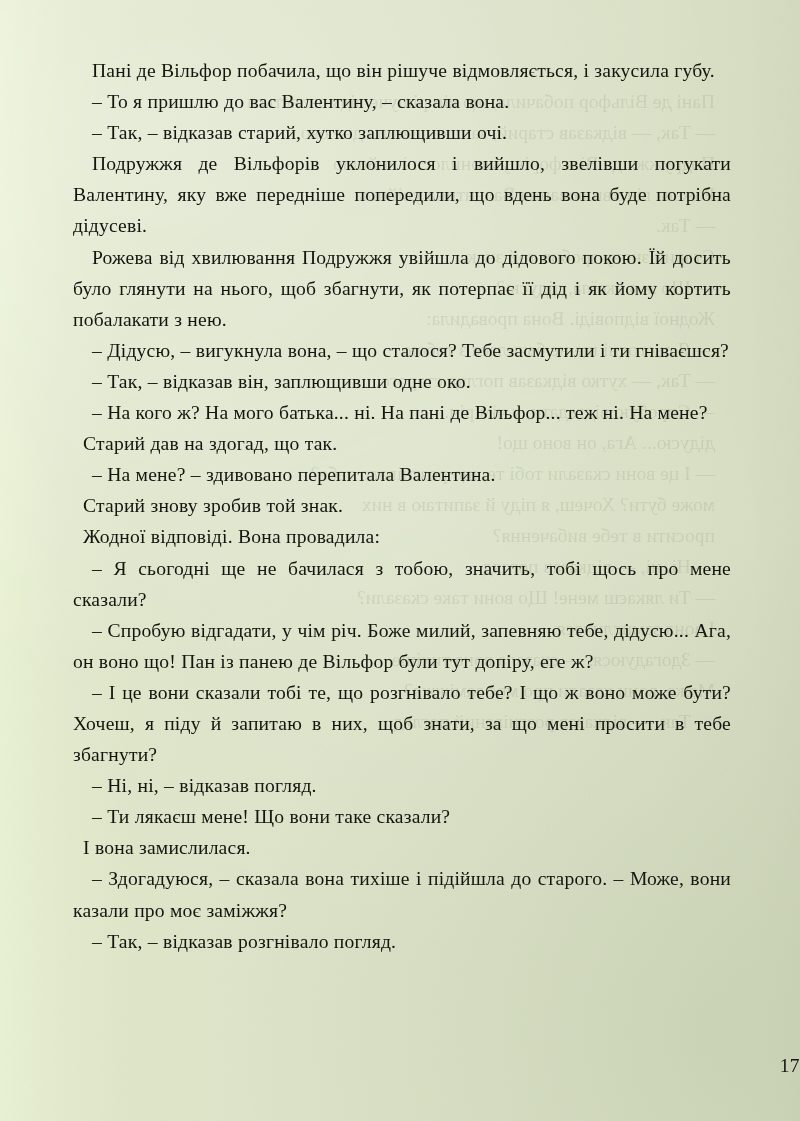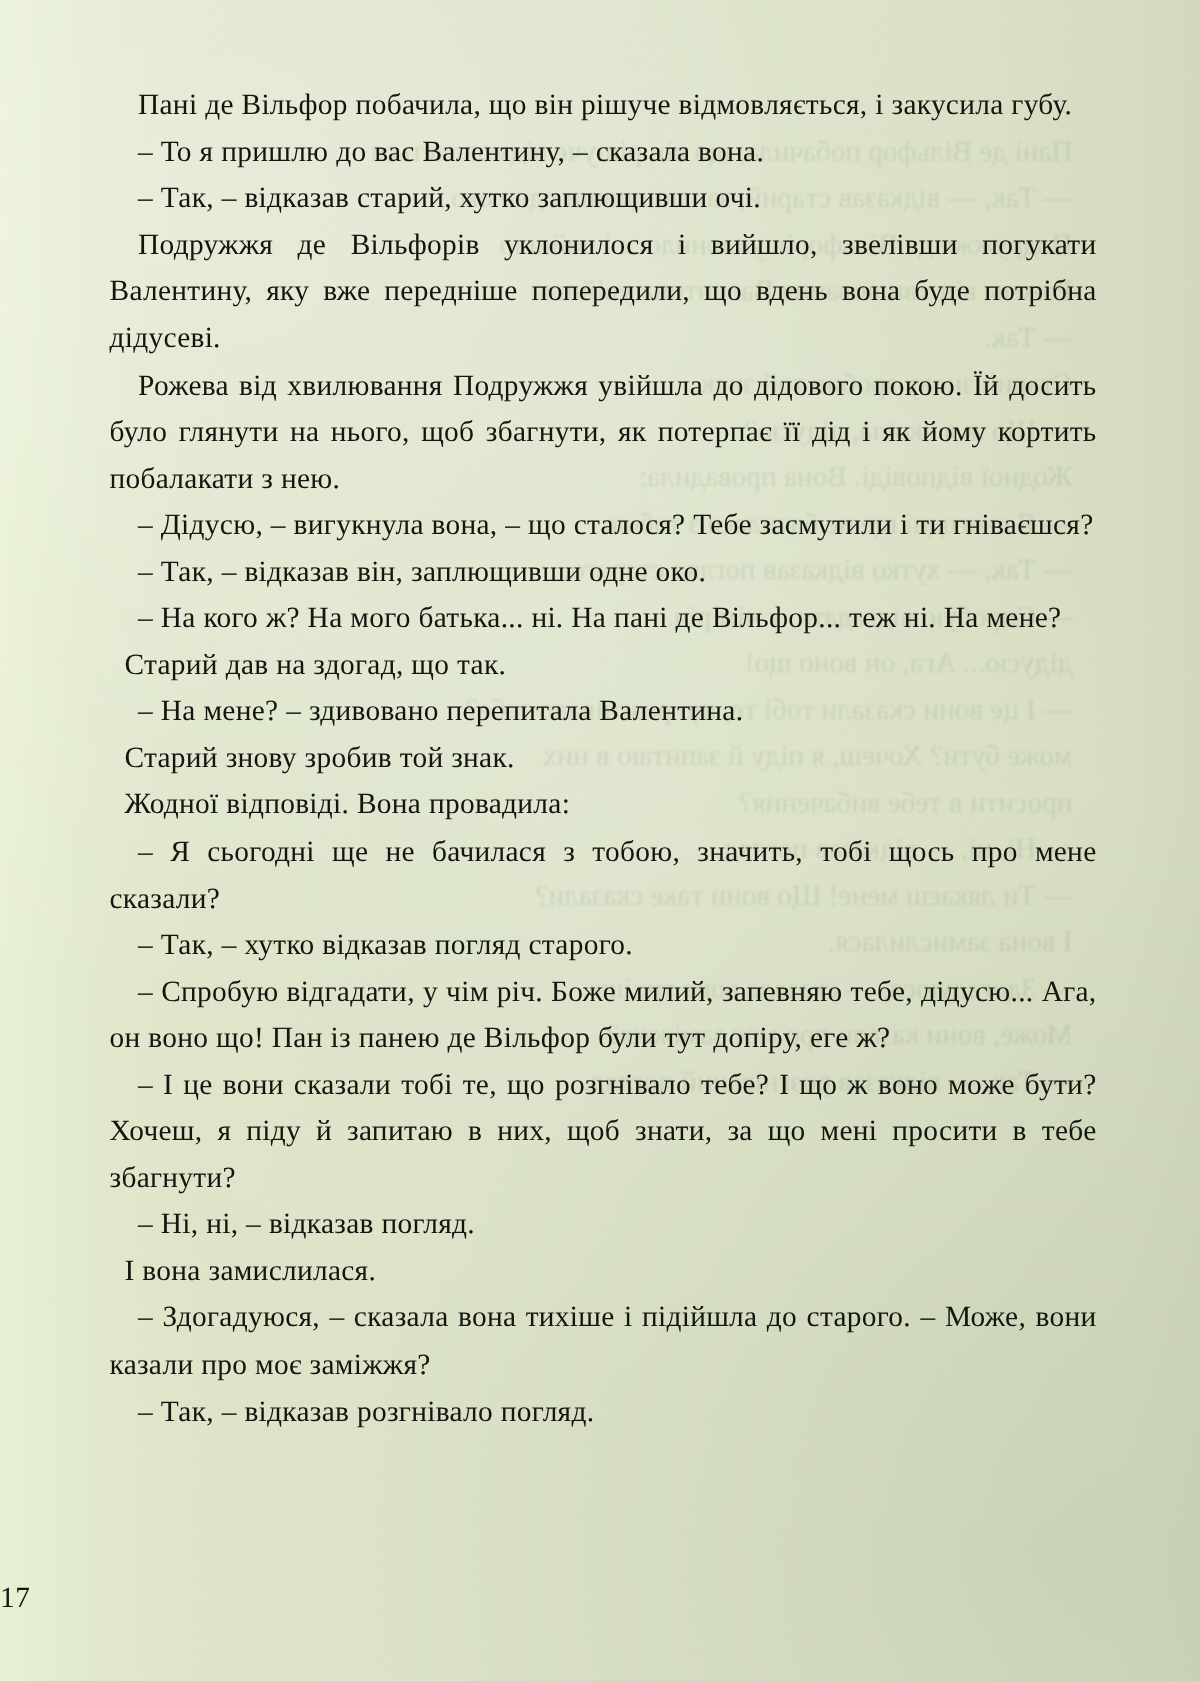--- a/index.html
+++ b/index.html
@@ -89,21 +89,21 @@
   
   .text-block p.tight {
     text-indent: 10px;
   }
 
   .folio {
     position: absolute;
     left: 0;
     right: 0;
     top: 1056px;
-    text-align: left;
+    text-align: right;
     font-size: 19.5px;
     line-height: 1;
     letter-spacing: 0.02em;
     color: #15160f;
   }
 
   
   .speckle {
     position: absolute;
     inset: 0;
@@ -149,24 +149,24 @@
       <p class="nar">Подружжя де Вільфорів уклонилося і вийшло, звелівши погукати Валентину, яку вже передніше попередили, що вдень вона буде потрібна дідусеві.</p>
       <p class="nar">Рожева від хвилювання Подружжя увійшла до дідового покою. Їй досить було глянути на нього, щоб збагнути, як потерпає її дід і як йому кортить побалакати з нею.</p>
       <p class="dlg">– Дідусю, – вигукнула вона, – що сталося? Тебе засмутили і ти гніваєшся?</p>
       <p class="dlg">– Так, – відказав він, заплющивши одне око.</p>
       <p class="dlg">– На кого ж? На мого батька... ні. На пані де Вільфор... теж ні. На мене?</p>
       <p class="nar tight">Старий дав на здогад, що так.</p>
       <p class="dlg">– На мене? – здивовано перепитала Валентина.</p>
       <p class="nar tight">Старий знову зробив той знак.</p>
       <p class="nar tight">Жодної відповіді. Вона провадила:</p>
       <p class="dlg">– Я сьогодні ще не бачилася з тобою, значить, тобі щось про мене сказали?</p>
-      <p class="dlg">– Так, – хутко відказав погляд старого.</p>
       <p class="dlg">– Спробую відгадати, у чім річ. Боже милий, запевняю тебе, дідусю... Ага, он воно що! Пан із панею де Вільфор були тут допіру, еге ж?</p>
       <p class="dlg">– І це вони сказали тобі те, що розгнівало тебе? І що ж воно може бути? Хочеш, я піду й запитаю в них, щоб знати, за що мені просити в тебе збагнути?</p>
       <p class="dlg">– Ні, ні, – відказав погляд.</p>
+      <p class="dlg">– Ти лякаєш мене! Що вони таке сказали?</p>
       <p class="nar tight">І вона замислилася.</p>
       <p class="dlg">– Здогадуюся, – сказала вона тихіше і підійшла до старого. – Може, вони казали про моє заміжжя?</p>
       <p class="dlg">– Так, – відказав розгнівало погляд.</p>
     </div>
 
   <div class="folio">17</div>
 
   <svg class="speckle" width="800" height="1121" aria-hidden="true">
     <filter id="grain">
       <feTurbulence type="fractalNoise" baseFrequency="0.85" numOctaves="3" stitchTiles="stitch"></feTurbulence>

